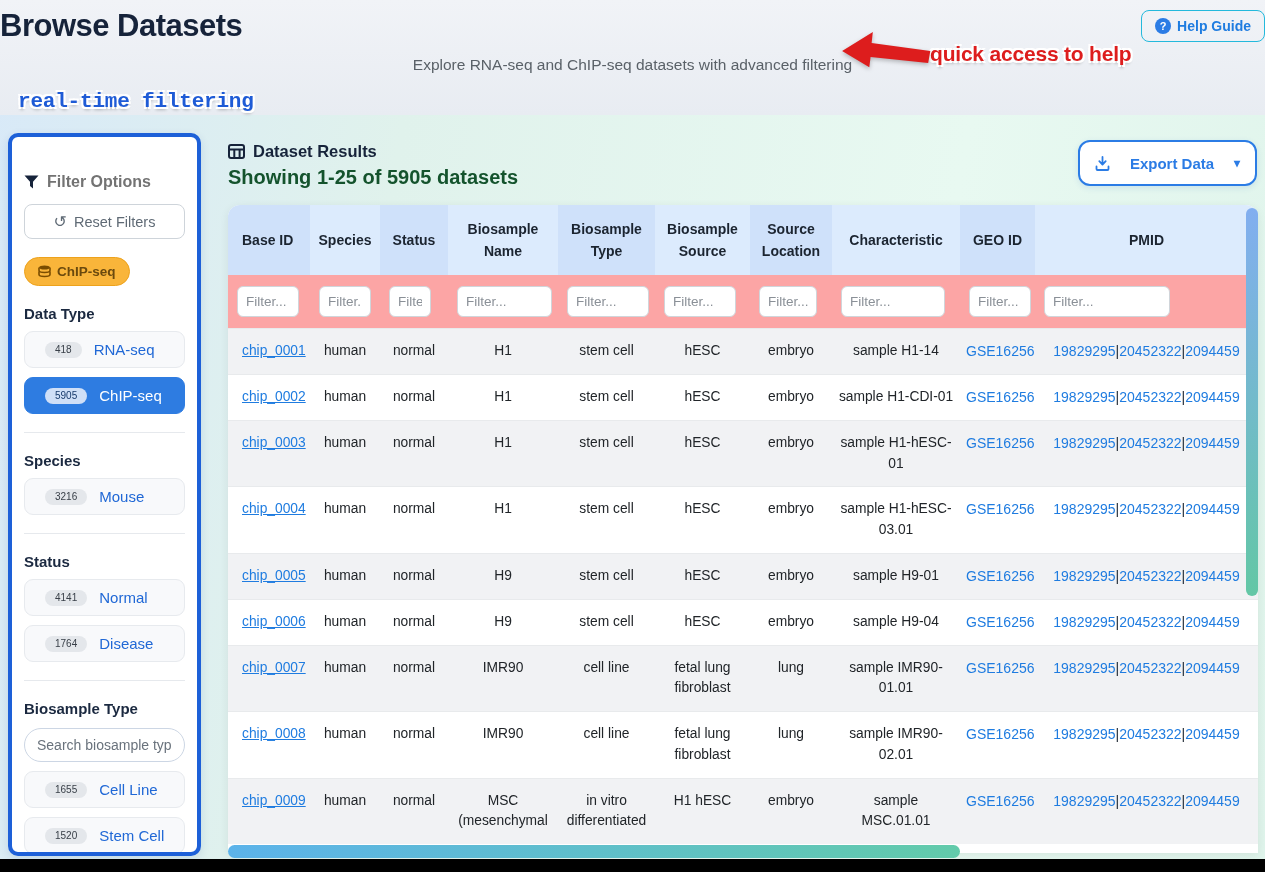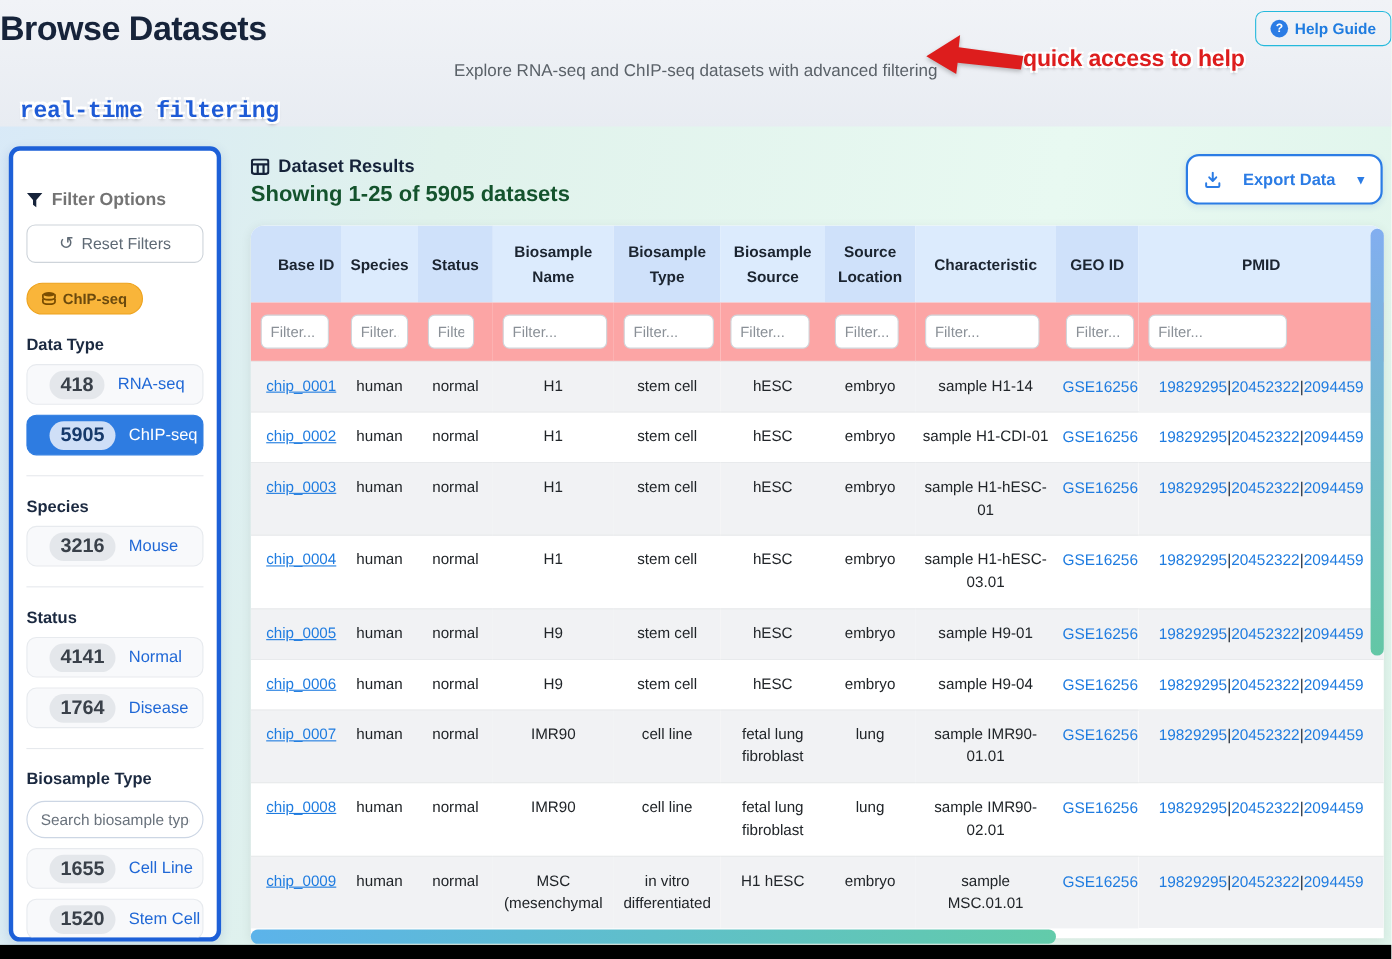--- a/index.html
+++ b/index.html
@@ -41,21 +41,21 @@
     box-shadow:0 3px 10px rgba(20,60,140,.12); }
   .sb-title { display:flex; align-items:center; gap:8px; font-size:16px; font-weight:800; color:#737373;margin-top:20px; }
   .reset-btn { margin-top:13px; width:100%; height:35px; background:#fff; border:1px solid #ced4da; border-radius:8px;
     color:#5f6a75; font-size:14.5px; display:flex; align-items:center; justify-content:center; gap:7px; cursor:pointer; }
   .reset-glyph { font-size:16px; line-height:1; }
   .chip { margin-top:18px; display:inline-flex; align-items:center; gap:6px; background:#f9b53a; border:1.5px solid #eda21c;
     border-radius:999px; padding:6px 13px; color:#6b4a0e; font-weight:700; font-size:13.5px; }
   .sb-head { margin-top:19px; font-size:15px; font-weight:800; color:#1b2940; }
   .sb-item { margin-top:9px; width:100%; height:37px; background:#f8f9fb; border:1px solid #e7eaee; border-radius:9px;
     display:flex; align-items:center; gap:12px; padding-left:20px; cursor:pointer; }
-  .pill { background:#e4e7eb; border-radius:999px; padding:2.5px 10px; font-size:18px; font-weight:700; color:#394049; }
+  .pill { background:#e4e7eb; border-radius:999px; padding:2.5px 10px; font-size:10px; font-weight:400; color:#394049; }
   .sb-item .lbl { color:#2068d6; font-size:15px; }
   .sb-item.sel { background:#2e7ce1; border-color:#2e7ce1; }
   .sb-item.sel .lbl { color:#fff; }
   .sb-item.sel .pill { background:#cfdff7; color:#173a6b; }
   .sb-div { border:none; border-top:1px solid #e6e9ed; margin-top:18px; }
   .sb-search { margin-top:11px; width:100%; height:34px; border:1px solid #ccd6e4; border-radius:999px;
     padding:0 12px; font-size:14px; color:#333; background:#fff; font-family:inherit; }
   .sb-search::placeholder { color:#69727c; }
 
   
@@ -70,21 +70,21 @@
 
   
   .card { position:absolute; left:228px; top:205px; width:1030px; height:648px; background:#fff;
     border-radius:12px 12px 0 0; overflow:hidden; box-shadow:0 2px 10px rgba(0,0,0,.07); }
   table { width:1030px; table-layout:fixed; border-collapse:collapse; }
   col.c1{width:82px} col.c2{width:70px} col.c3{width:68px} col.c4{width:110px} col.c5{width:97px}
   col.c6{width:95px} col.c7{width:82px} col.c8{width:128px} col.c9{width:75px} col.c10{width:223px}
   thead th { height:70px; font-size:14px; font-weight:800; color:#1b2430; text-align:center; padding:8px 6px; vertical-align:middle; line-height:1.6; }
   thead th:nth-child(odd) { background:#cfe1fa; }
   thead th:nth-child(even) { background:#dcebfd; }
-  thead th:first-child { text-align:right; padding-left:24px; }
+  thead th:first-child { text-align:left; padding-left:14px; }
   .filters td { background:#fca5a5; padding:11px 6px 11px 9px; }
   .filters input { height:31px; border:1px solid #d0d5da; border-radius:6px; padding:0 8px;
     font-size:13.5px; color:#333; font-family:inherit; background:#fff; }
   .filters input::placeholder { color:#8a9097; }
   .filters td:nth-child(1) input{width:62px} .filters td:nth-child(2) input{width:52px}
   .filters td:nth-child(3) input{width:42px} .filters td:nth-child(4) input{width:95px}
   .filters td:nth-child(5) input{width:82px} .filters td:nth-child(6) input{width:72px}
   .filters td:nth-child(7) input{width:58px} .filters td:nth-child(8) input{width:104px}
   .filters td:nth-child(9) input{width:62px} .filters td:nth-child(10) input{width:126px}
   tbody td { font-size:13.8px; text-align:center; vertical-align:top; padding:12px 6px; line-height:1.5; color:#212529; }

